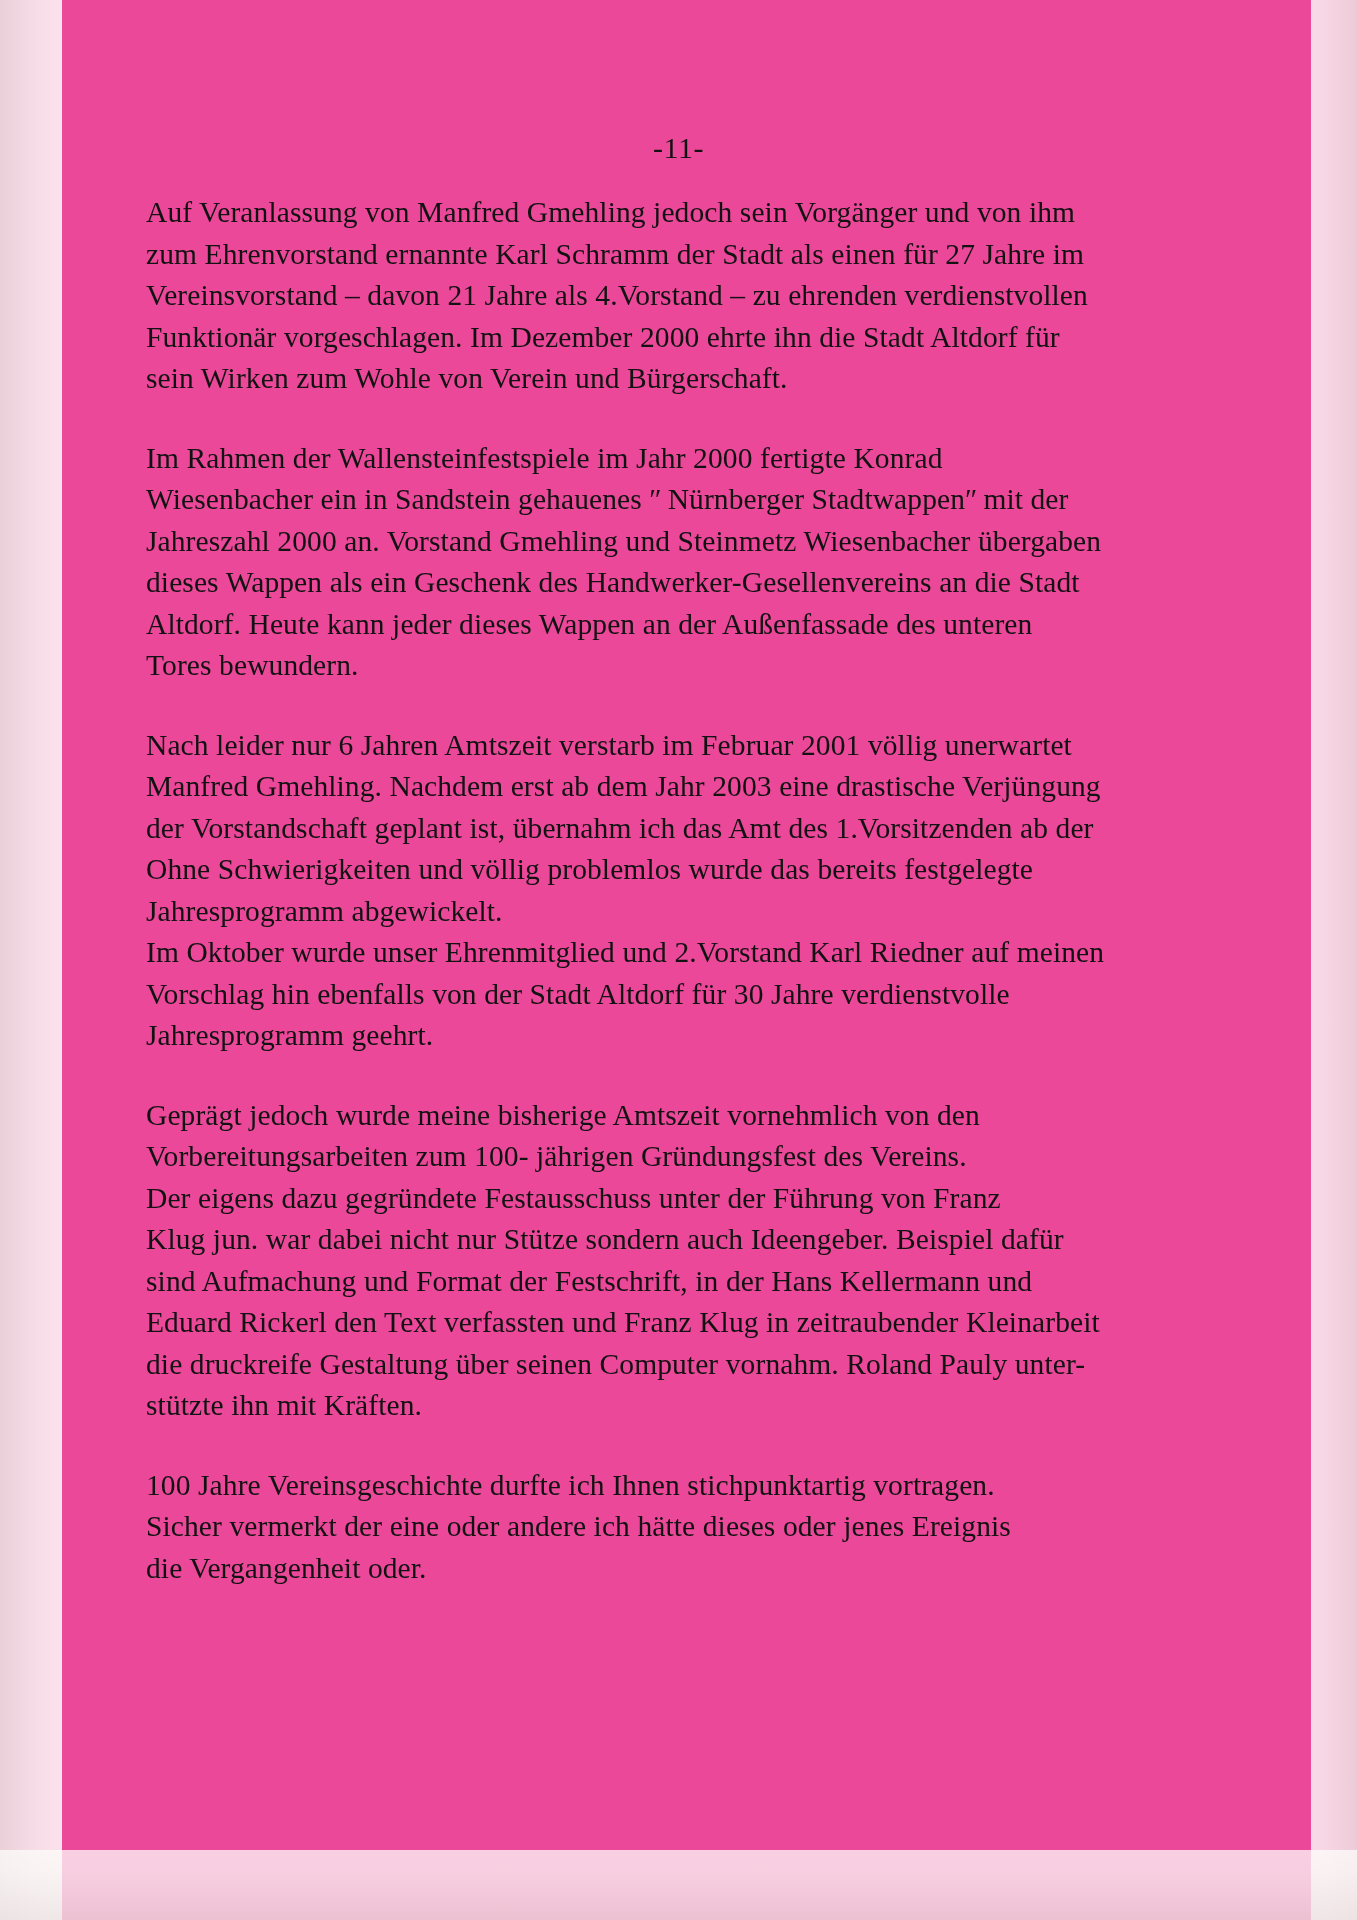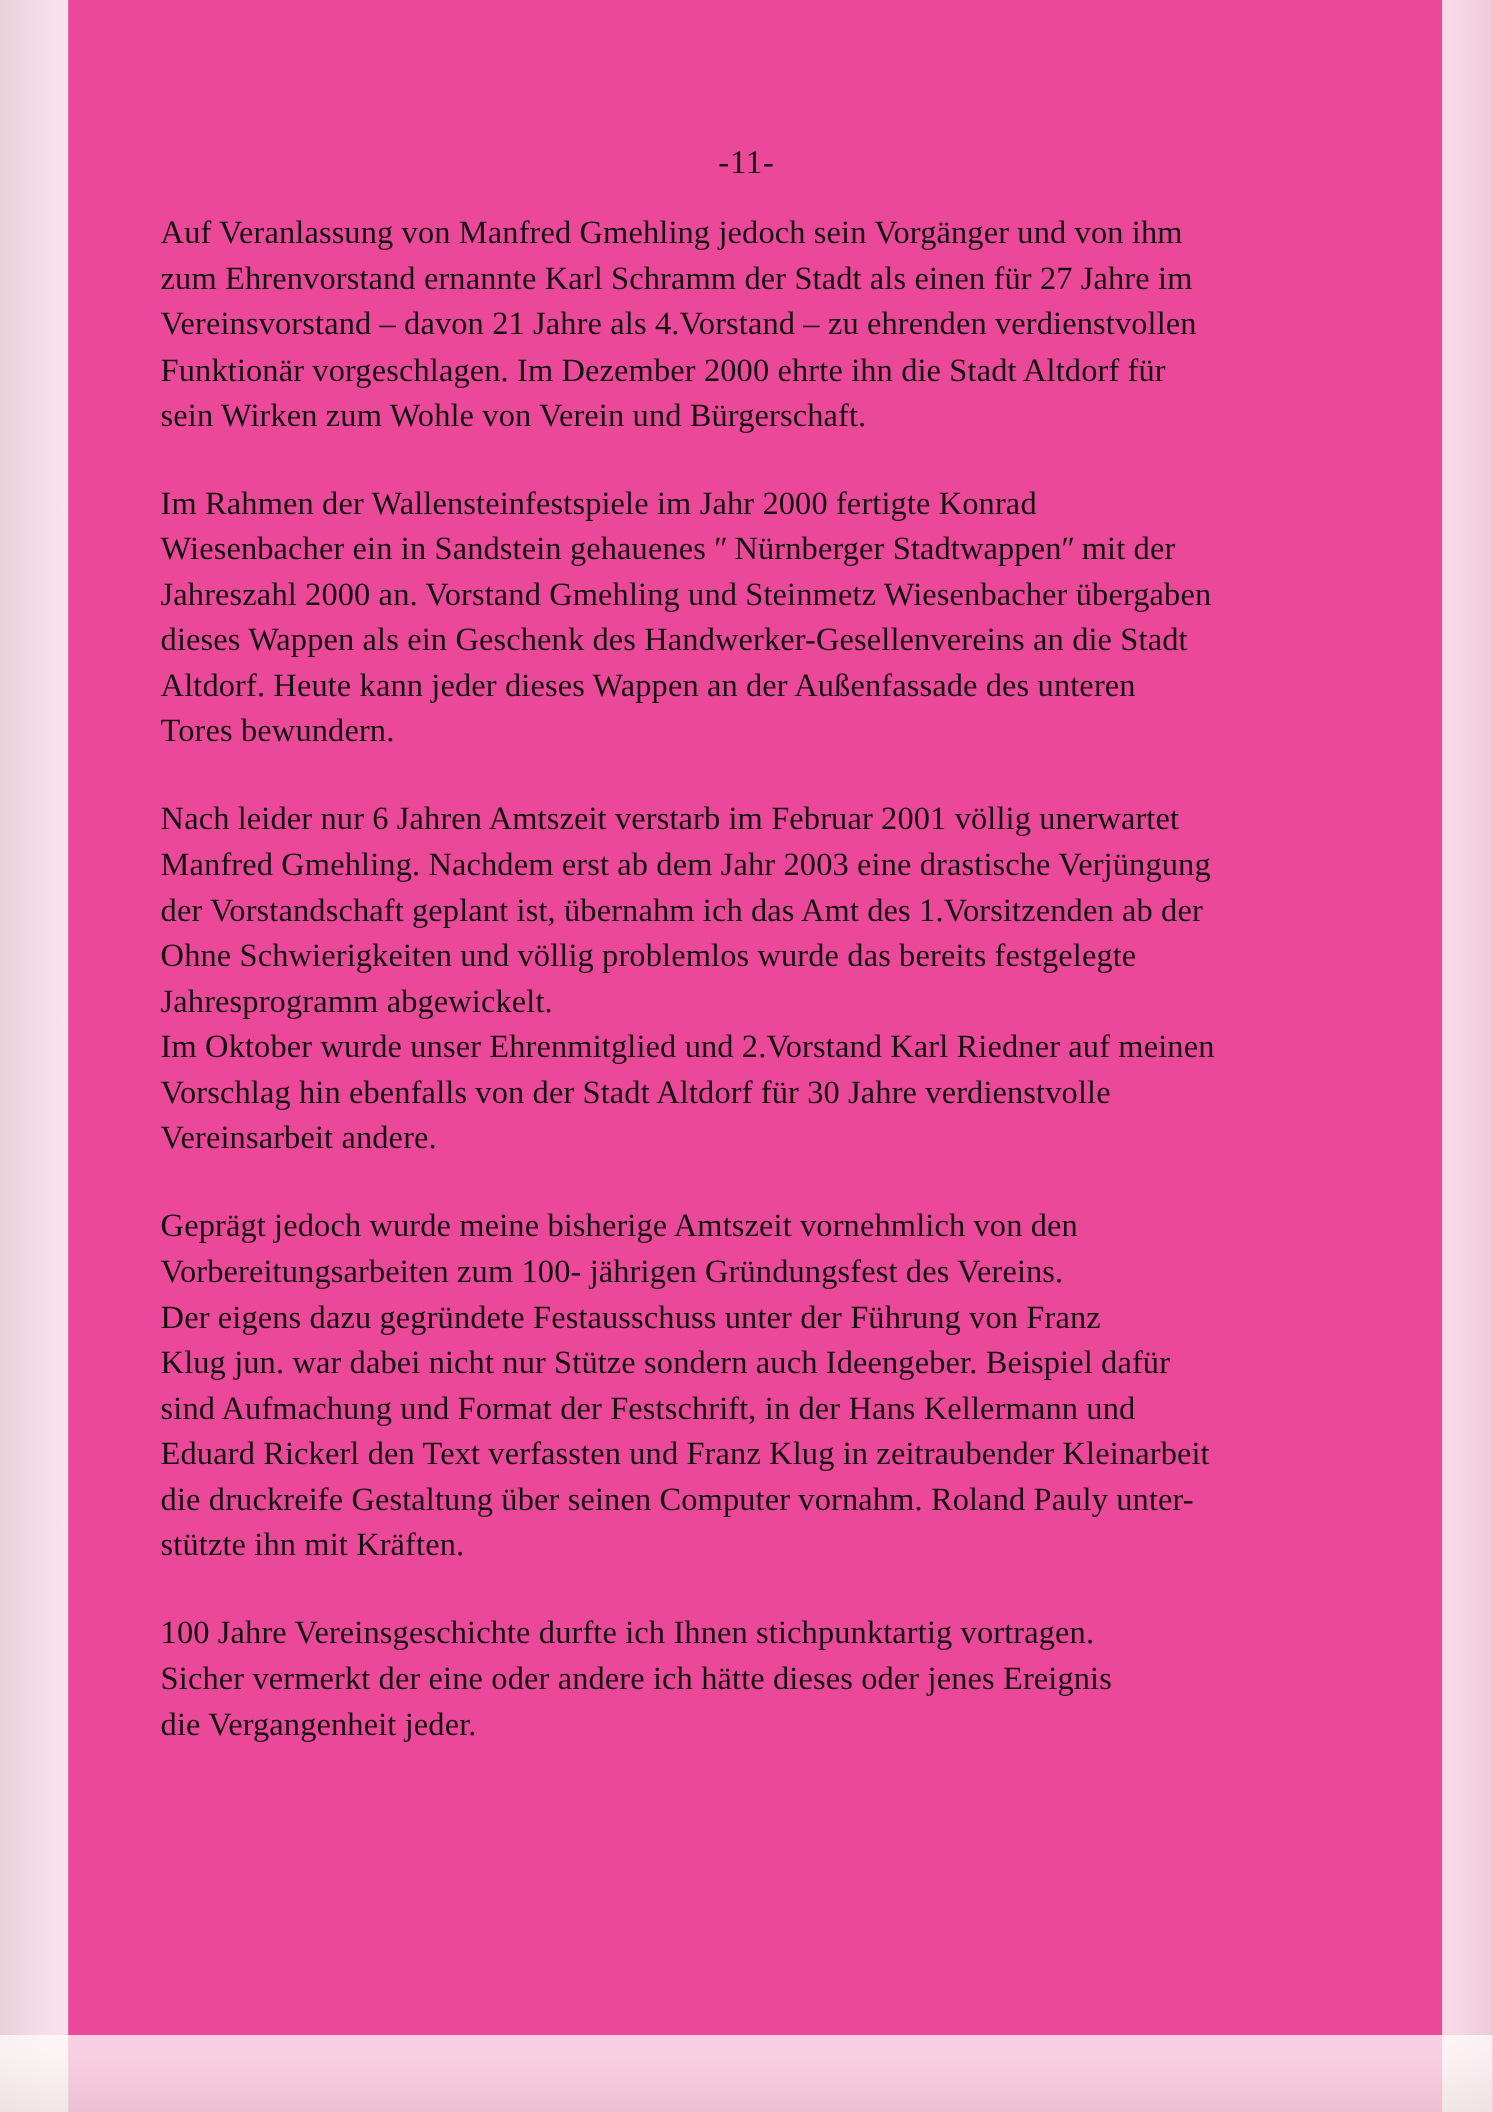--- a/index.html
+++ b/index.html
@@ -101,34 +101,34 @@
     </p>
 
     <p class="para">
       <span class="l">Nach leider nur 6 Jahren Amtszeit verstarb im Februar 2001 völlig unerwartet</span>
       <span class="l">Manfred Gmehling. Nachdem erst ab dem Jahr 2003 eine drastische Verjüngung</span>
       <span class="l">der Vorstandschaft geplant ist, übernahm ich das Amt des 1.Vorsitzenden ab der</span>
       <span class="l">Ohne Schwierigkeiten und völlig problemlos wurde das bereits festgelegte</span>
       <span class="l">Jahresprogramm abgewickelt.</span>
       <span class="l">Im Oktober wurde unser Ehrenmitglied und 2.Vorstand Karl Riedner auf meinen</span>
       <span class="l">Vorschlag hin ebenfalls von der Stadt Altdorf für 30 Jahre verdienstvolle</span>
-      <span class="l">Vereinsarbeit andere.</span>
+      <span class="l">Jahresprogramm geehrt.</span>
     </p>
 
     <p class="para">
       <span class="l">Geprägt jedoch wurde meine bisherige Amtszeit vornehmlich von den</span>
       <span class="l">Vorbereitungsarbeiten zum 100- jährigen Gründungsfest des Vereins.</span>
       <span class="l">Der eigens dazu gegründete Festausschuss unter der Führung von Franz</span>
       <span class="l">Klug jun. war dabei nicht nur Stütze sondern auch Ideengeber. Beispiel dafür</span>
       <span class="l">sind Aufmachung und Format der Festschrift, in der Hans Kellermann und</span>
       <span class="l">Eduard Rickerl den Text verfassten und Franz Klug in zeitraubender Kleinarbeit</span>
       <span class="l">die druckreife Gestaltung über seinen Computer vornahm. Roland Pauly unter-</span>
       <span class="l">stützte ihn mit Kräften.</span>
     </p>
 
     <p class="para">
       <span class="l">100 Jahre Vereinsgeschichte durfte ich Ihnen stichpunktartig vortragen.</span>
       <span class="l">Sicher vermerkt der eine oder andere ich hätte dieses oder jenes Ereignis</span>
-      <span class="l">die Vergangenheit jeder.</span>
+      <span class="l">die Vergangenheit oder.</span>
     </p>
 
   </div>
 </div>
 
 </body></html>

